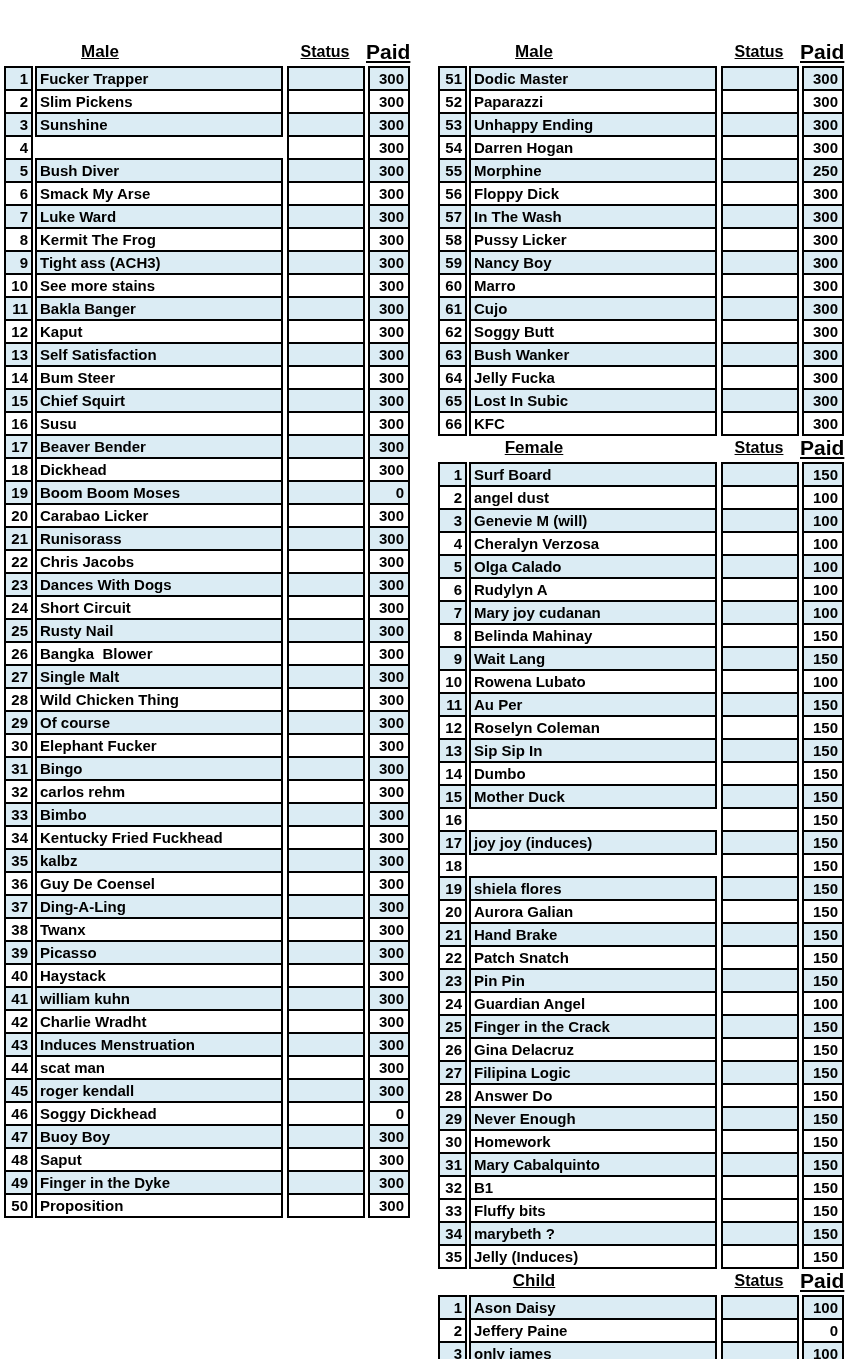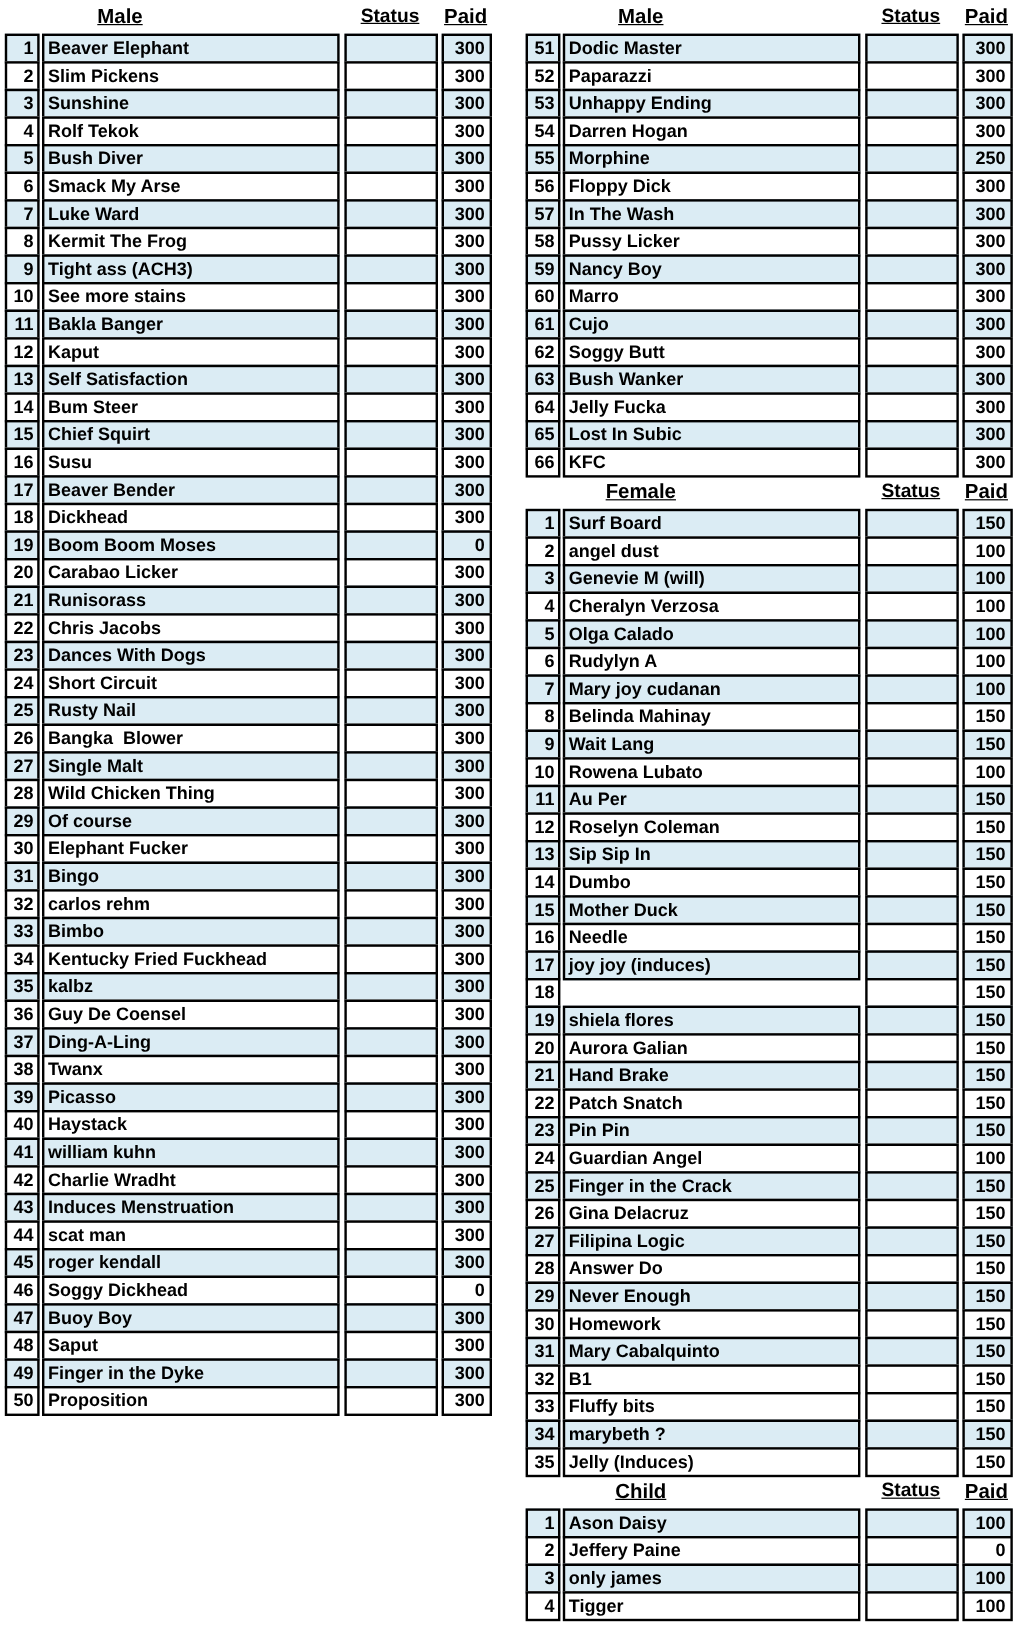--- a/index.html
+++ b/index.html
@@ -5,34 +5,34 @@
   html, body { margin: 0; padding: 0; }
   body {
     width: 862px; height: 1359px;
     position: relative;
     background: #ffffff;
     font-family: "Liberation Sans", sans-serif;
     color: #000000;
     overflow: hidden;
   }
   .section { position: absolute; width: 406px; }
-  .sec-header { position: relative; height: 26px; }
+  .sec-header { position: relative; height: 26px; margin-top: 38px; }
   .sec-title {
     position: absolute; left: 20px; top: 0; width: 152px;
     text-align: center; font-size: 17px; font-weight: bold;
     text-decoration: underline; line-height: 24px;
   }
   .h-status {
     position: absolute; left: 282px; top: 0; width: 78px;
     text-align: center; font-size: 16px; font-weight: bold;
     text-decoration: underline; line-height: 24px;
   }
   .h-paid {
     position: absolute; left: 362px; top: 0; width: 44px;
-    text-align: center; font-size: 17px; font-weight: bold;
+    text-align: center; font-size: 21px; font-weight: bold;
     text-decoration: underline; line-height: 24px;
   }
   .rows { position: relative; }
   .row { position: relative; height: 25px; margin-top: -2px; }
   .row:first-child { margin-top: 0; }
   .cell {
     position: absolute; top: 0; height: 25px;
     box-sizing: border-box;
     border: 2px solid #000000;
     background: #ffffff;
@@ -50,39 +50,38 @@
 
 <div class="section" style="left:4px; top:2px;">
     <div class="sec-header">
       <span class="sec-title">Male</span>
       <span class="h-status">Status</span>
       <span class="h-paid">Paid</span>
     </div>
     <div class="rows">
       <div class="row">
         <div class="cell c-num shaded">1</div>
-        <div class="cell c-name shaded">Beaver Elephant</div>
+        <div class="cell c-name shaded">Fucker Trapper</div>
         <div class="cell c-status shaded"></div>
         <div class="cell c-paid shaded">300</div>
       </div>
       <div class="row">
         <div class="cell c-num">2</div>
         <div class="cell c-name">Slim Pickens</div>
         <div class="cell c-status"></div>
         <div class="cell c-paid">300</div>
       </div>
       <div class="row">
         <div class="cell c-num shaded">3</div>
         <div class="cell c-name shaded">Sunshine</div>
         <div class="cell c-status shaded"></div>
         <div class="cell c-paid shaded">300</div>
       </div>
       <div class="row">
         <div class="cell c-num">4</div>
-        <div class="cell c-name">Rolf Tekok</div>
         <div class="cell c-status"></div>
         <div class="cell c-paid">300</div>
       </div>
       <div class="row">
         <div class="cell c-num shaded">5</div>
         <div class="cell c-name shaded">Bush Diver</div>
         <div class="cell c-status shaded"></div>
         <div class="cell c-paid shaded">300</div>
       </div>
       <div class="row">
@@ -554,21 +553,20 @@
         <div class="cell c-paid">150</div>
       </div>
       <div class="row">
         <div class="cell c-num shaded">15</div>
         <div class="cell c-name shaded">Mother Duck</div>
         <div class="cell c-status shaded"></div>
         <div class="cell c-paid shaded">150</div>
       </div>
       <div class="row">
         <div class="cell c-num">16</div>
-        <div class="cell c-name">Needle</div>
         <div class="cell c-status"></div>
         <div class="cell c-paid">150</div>
       </div>
       <div class="row">
         <div class="cell c-num shaded">17</div>
         <div class="cell c-name shaded">joy joy (induces)</div>
         <div class="cell c-status shaded"></div>
         <div class="cell c-paid shaded">150</div>
       </div>
       <div class="row">

